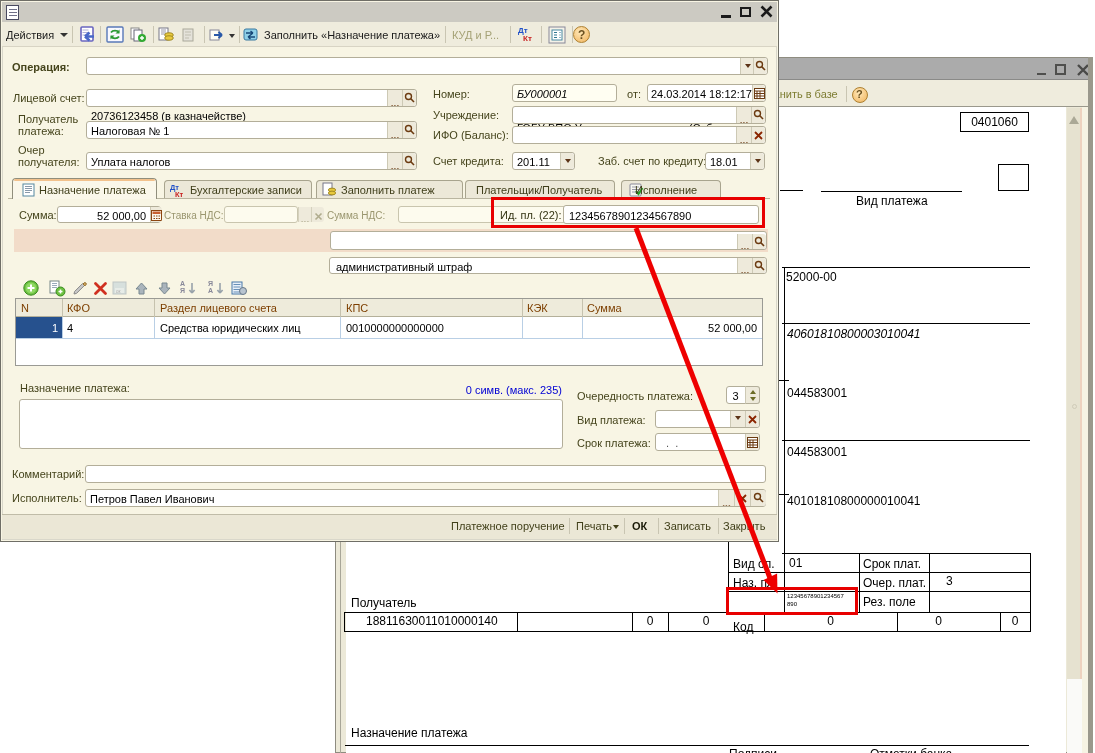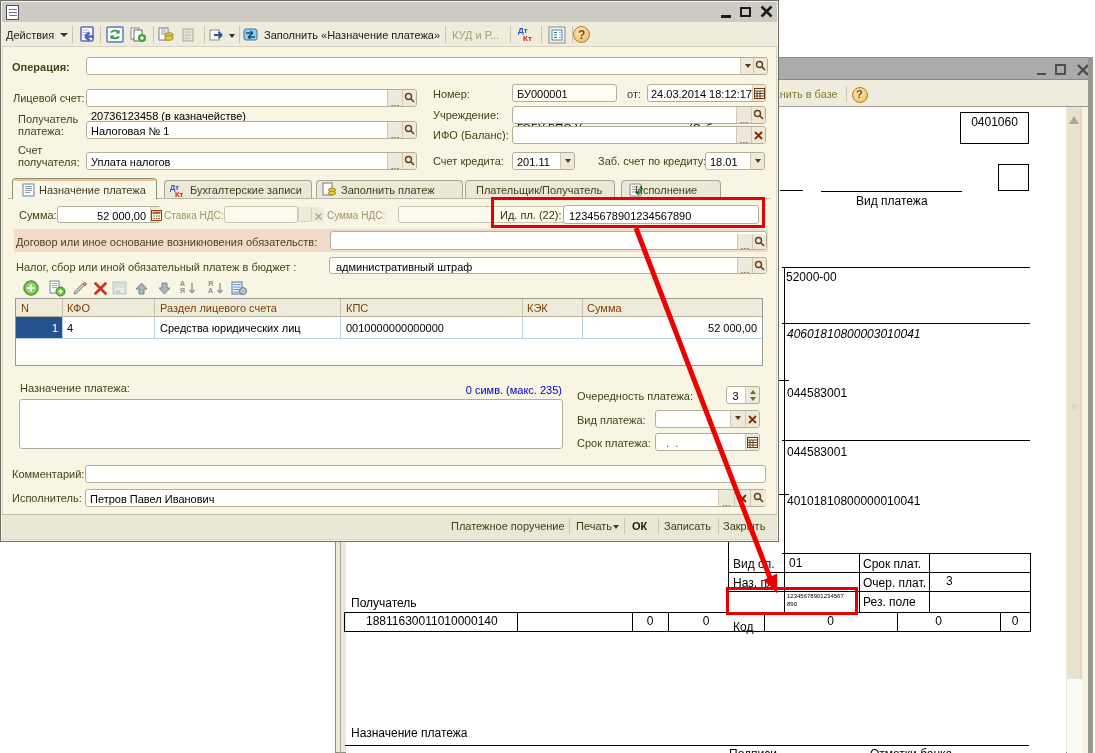--- a/index.html
+++ b/index.html
@@ -42,21 +42,21 @@
 <div class="ab" style="left:1080px;top:108px;width:2px;height:571px;background:#edd2bf;"></div>
 <div class="ab" style="left:1067px;top:679px;width:15px;height:74px;background:#fafaf8;"></div>
 <div class="ab" style="left:1069px;top:116px;width:0;height:0;border-left:5.5px solid transparent;border-right:5.5px solid transparent;border-bottom:8px solid #aaa896;"></div>
 <div class="ab" style="left:1072px;top:404px;width:5px;height:5px;border-radius:3px;border:1px solid #cfcbb8;box-sizing:border-box;"></div>
 <div class="ab" style="left:1082px;top:107px;width:6px;height:646px;background:#f6f3e3;"></div>
 <div class="ab" style="left:1088px;top:57px;width:5px;height:696px;background:#9a988c;"></div>
 
 <div class="ln" style="left:780px;top:190px;width:23px;height:1px;"></div>
 <div class="ln" style="left:821px;top:191px;width:141px;height:1px;"></div>
 <div class="t" style="left:856px;top:194px;">Вид платежа</div>
-<div class="ab" style="left:960px;top:112px;width:69px;height:32px;border:1px solid #000;box-sizing:border-box;text-align:center;font:12px 'Liberation Sans';padding-top:2px;">0401060</div>
+<div class="ab" style="left:960px;top:112px;width:69px;height:20px;border:1px solid #000;box-sizing:border-box;text-align:center;font:12px 'Liberation Sans';padding-top:2px;">0401060</div>
 <div class="ab" style="left:998px;top:164px;width:31px;height:27px;border:1px solid #000;box-sizing:border-box;"></div>
 
 <div class="ln" style="left:784px;top:267px;width:1px;height:346px;"></div>
 <div class="ln" style="left:782px;top:267px;width:248px;height:1px;"></div>
 <div class="ln" style="left:782px;top:323px;width:248px;height:1px;"></div>
 <div class="ln" style="left:782px;top:440px;width:248px;height:1px;"></div>
 <div class="ln" style="left:782px;top:553px;width:248px;height:1px;"></div>
 <div class="ln" style="left:779px;top:380px;width:10px;height:1px;"></div>
 <div class="ln" style="left:779px;top:494px;width:10px;height:1px;"></div>
 <div class="t" style="left:786px;top:270px;">52000-00</div>
@@ -202,33 +202,33 @@
 <div class="lbl" style="left:18px;top:113px;">Получатель</div>
 <div class="lbl" style="left:18px;top:125px;">платежа:</div>
 <div class="fld" style="left:86px;top:121px;width:331px;height:18px;"></div>
 <div class="t11" style="left:91px;top:125px;">Налоговая № 1</div>
 <div class="btn" style="left:387px;top:122px;width:15px;height:16px;"><span style="font:bold 10px 'Liberation Sans';color:#6b3a10;position:relative;top:3px;">...</span></div>
 <div class="btn" style="left:402px;top:122px;width:14px;height:16px;border-radius:0 3px 3px 0;"><svg width="11" height="12" style="margin-top:2px;">
         <circle cx="4.5" cy="4.5" r="3" fill="none" stroke="#6b3a10" stroke-width="1.4"></circle>
         <path d="M6.8 6.8 L10 10" stroke="#6b3a10" stroke-width="1.6"></path>
       </svg></div>
 
-<div class="lbl" style="left:18px;top:144px;">Счет</div>
+<div class="lbl" style="left:18px;top:144px;">Очер</div>
 <div class="lbl" style="left:18px;top:156px;">получателя:</div>
 <div class="fld" style="left:86px;top:152px;width:331px;height:18px;"></div>
 <div class="t11" style="left:91px;top:156px;">Уплата налогов</div>
 <div class="btn" style="left:387px;top:153px;width:15px;height:16px;"><span style="font:bold 10px 'Liberation Sans';color:#6b3a10;position:relative;top:3px;">...</span></div>
 <div class="btn" style="left:402px;top:153px;width:14px;height:16px;border-radius:0 3px 3px 0;"><svg width="11" height="12" style="margin-top:2px;">
         <circle cx="4.5" cy="4.5" r="3" fill="none" stroke="#6b3a10" stroke-width="1.4"></circle>
         <path d="M6.8 6.8 L10 10" stroke="#6b3a10" stroke-width="1.6"></path>
       </svg></div>
 
 <div class="lbl" style="left:433px;top:88px;">Номер:</div>
 <div class="fld" style="left:512px;top:84px;width:105px;height:18px;background:#fffef2;"></div>
-<div class="t11" style="left:517px;top:88px;">БУ000001</div>
+<div class="t11" style="left:517px;top:88px;font-style:italic;">БУ000001</div>
 <div class="lbl" style="left:627px;top:88px;">от:</div>
 <div class="fld" style="left:647px;top:84px;width:119px;height:18px;"></div>
 <div class="t11" style="left:651px;top:88px;">24.03.2014 18:12:17</div>
 <div class="btn" style="left:752px;top:85px;width:13px;height:16px;border-radius:0 3px 3px 0;"><svg width="11" height="11" style="margin-top:2px;">
         <rect x="0.5" y="0.5" width="10" height="10" fill="#fff" stroke="#6b3a10"></rect>
         <path d="M0.5 3 h10 M3 3 v7.5 M6 3 v7.5 M0.5 5.5 h10 M0.5 8 h10" stroke="#6b3a10" stroke-width="1"></path>
       </svg></div>
 <div class="lbl" style="left:433px;top:109px;">Учреждение:</div>
 <div class="fld" style="left:512px;top:106px;width:254px;height:18px;"></div>
 <div class="t11" style="left:517px;top:122px;">ГОБУ ВПО Университет искусств (Субсиди</div>
@@ -306,29 +306,27 @@
 <div class="btn" style="left:632px;top:207px;width:15px;height:15px;border-radius:0 3px 3px 0;border-left-color:#d5d1bd;"><svg width="11" height="11" style="margin-top:2px;opacity:0.45;">
         <rect x="0.5" y="0.5" width="10" height="10" fill="#fbf8ec" stroke="#8b4510"></rect>
         <rect x="1.5" y="1.5" width="8" height="2.5" fill="#c86030"></rect>
         <path d="M2.5 6 h1.5 M5 6 h1.5 M7.5 6 h1.5 M2.5 8.5 h1.5 M5 8.5 h1.5 M7.5 8.5 h1.5" stroke="#8b4510" stroke-width="1.2"></path>
       </svg></div>
 <div class="lbl" style="left:500px;top:209px;color:#333312;">Ид. пл. (22):</div>
 <div class="fld" style="left:563px;top:205px;width:196px;height:19px;"></div>
 <div class="t11" style="left:569px;top:210px;">12345678901234567890</div>
 
 <div class="ab" style="left:14px;top:229px;width:754px;height:23px;background:#f2dcc9;"></div>
-<div class="lbl" style="left:16px;top:236px;">Договор или иное основание возникновения обязательств:</div>
 <div class="fld" style="left:330px;top:231px;width:437px;height:19px;"></div>
 <div class="btn" style="left:737px;top:234px;width:15px;height:15px;"><span style="font:bold 10px 'Liberation Sans';color:#6b3a10;position:relative;top:2px;">...</span></div>
 <div class="btn" style="left:752px;top:234px;width:14px;height:15px;border-radius:0 3px 3px 0;"><svg width="11" height="12" style="margin-top:1px;">
         <circle cx="4.5" cy="4.5" r="3" fill="none" stroke="#6b3a10" stroke-width="1.4"></circle>
         <path d="M6.8 6.8 L10 10" stroke="#6b3a10" stroke-width="1.6"></path>
       </svg></div>
 
-<div class="lbl" style="left:16px;top:261px;">Налог, сбор или иной обязательный платеж в бюджет :</div>
 <div class="fld" style="left:329px;top:257px;width:438px;height:17px;"></div>
 <div class="t11" style="left:336px;top:261px;">административный штраф</div>
 <div class="btn" style="left:737px;top:258px;width:15px;height:15px;"><span style="font:bold 10px 'Liberation Sans';color:#6b3a10;position:relative;top:2px;">...</span></div>
 <div class="btn" style="left:752px;top:258px;width:14px;height:15px;border-radius:0 3px 3px 0;"><svg width="11" height="12" style="margin-top:1px;">
         <circle cx="4.5" cy="4.5" r="3" fill="none" stroke="#6b3a10" stroke-width="1.4"></circle>
         <path d="M6.8 6.8 L10 10" stroke="#6b3a10" stroke-width="1.6"></path>
       </svg></div>
 
 <svg class="ab" style="left:23px;top:280px;" width="17" height="17">
       <circle cx="8" cy="8" r="7.2" fill="#6cc040" stroke="#3a8a20"></circle>

